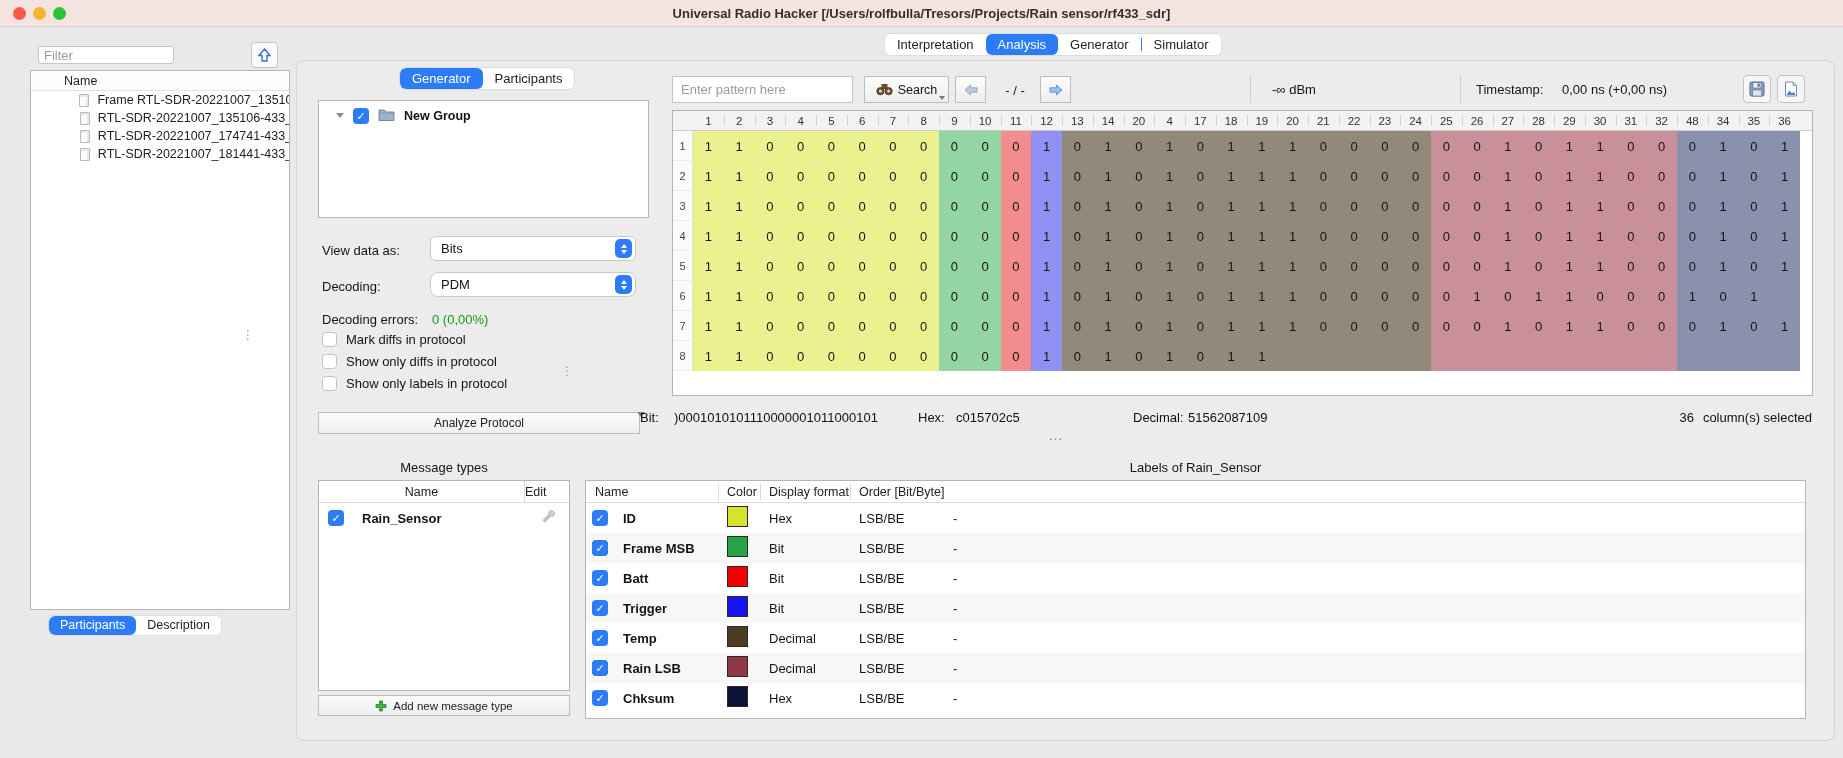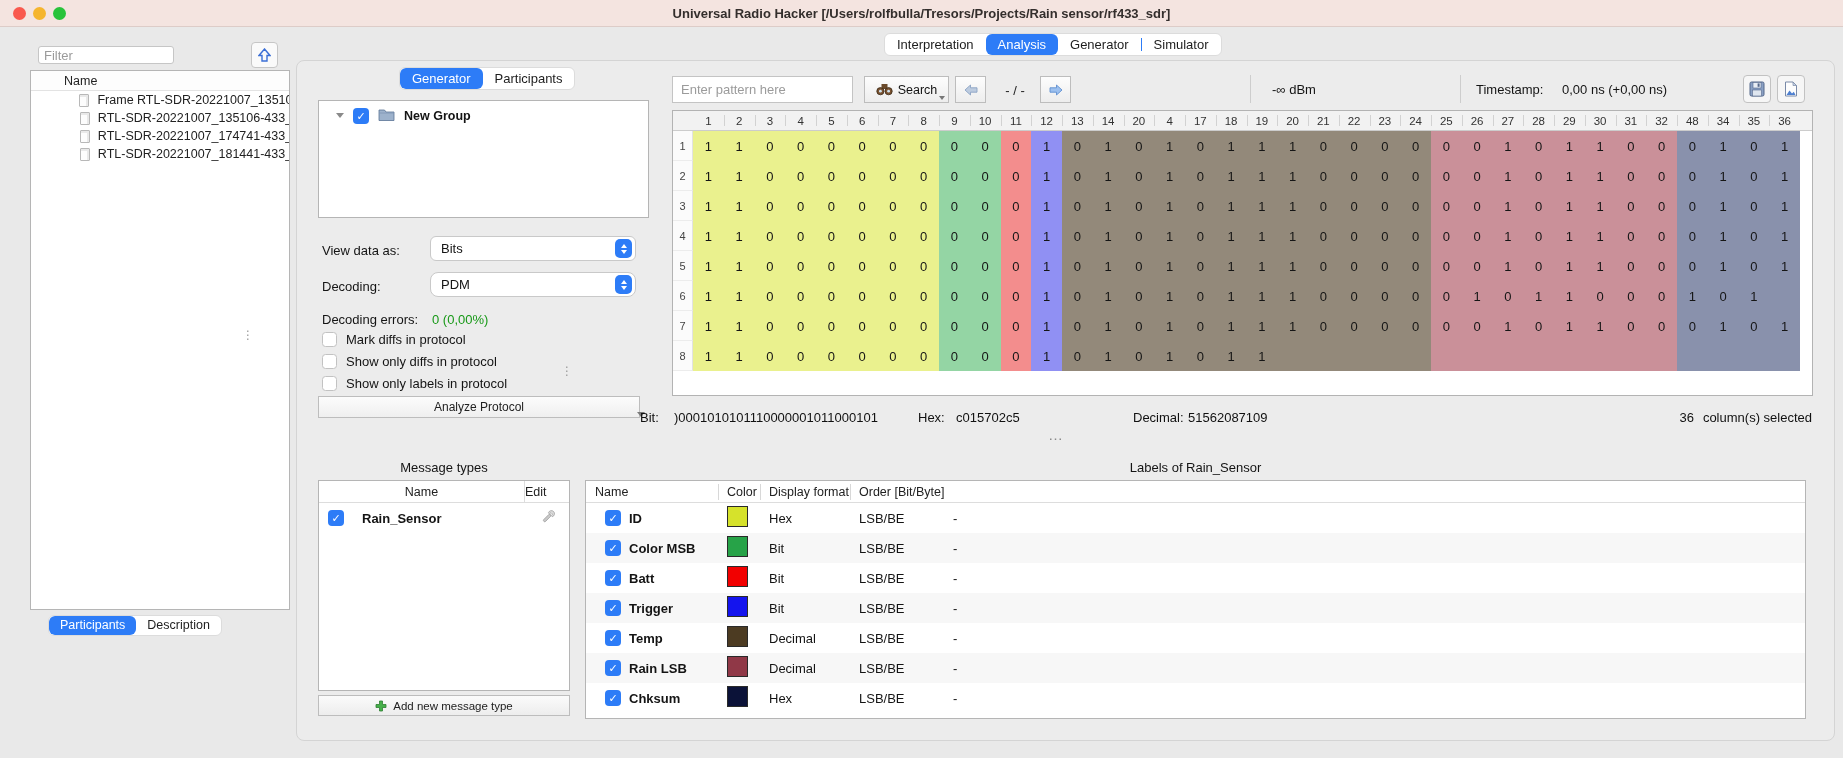--- a/index.html
+++ b/index.html
@@ -82,21 +82,21 @@
   .c1 { top:236px; } .c2 { top:272px;border-radius:8px; }
   .stepper { margin-left:auto; margin-right:3px; width:17px; height:19px; background:#2d7cf7;
     border-radius:5px; display:flex; flex-direction:column; align-items:center;
     justify-content:center; gap:2px; }
   .tri-up { width:0; height:0; border-left:3.5px solid transparent; border-right:3.5px solid transparent;
     border-bottom:4px solid #fff; }
   .tri-dn { width:0; height:0; border-left:3.5px solid transparent; border-right:3.5px solid transparent;
     border-top:4px solid #fff; }
   .opts { position:absolute; left:322px; top:332px; display:flex; flex-direction:column; gap:7px; }
   .opt-row { display:flex; align-items:center; gap:9px; font-size:13px; color:#141414; }
-  .analyze-btn { position:absolute; left:318px; top:396px; width:322px; height:22px;
+  .analyze-btn { position:absolute; left:318px; top:412px; width:322px; height:22px;
     background:linear-gradient(#fcfcfc,#efefef); border:1px solid #bdbdbd; text-align:center;
     line-height:20px; font-size:12px; color:#222; }
   .analyze-chev { position:absolute; left:637px; top:412px; width:0; height:0;
     border-left:4px solid transparent; border-right:4px solid transparent; border-top:5px solid #7a7a7a; }
 
   
   .pattern-input { position:absolute; left:672px; top:76px; width:181px; height:27px;
     border:1px solid #c4c4c4; background:#fff; font-size:13px; padding:0 8px;
     font-family:inherit; color:#333; }
   .pattern-input::placeholder { color:#9b9b9b; }
@@ -168,21 +168,21 @@
   
   .lb-box { position:absolute; left:585px; top:480px; width:1221px; height:239px;
     background:#fff; border:1px solid #b5b5b5; overflow:hidden; }
   .lb-head { display:grid; grid-template-columns:132px 42px 90px 94px 1fr; height:22px;
     border-bottom:1px solid #ddd; font-size:12.5px; color:#222; }
   .lb-hcell { line-height:22px; padding-left:9px; position:relative; white-space:nowrap; }
   .lb-hcell.sep::before { content:""; position:absolute; left:0; top:3px; bottom:3px; width:1px; background:#d8d8d8; }
   .lb-row { display:grid; grid-template-columns:132px 42px 90px 94px 1fr; height:30px;
     align-items:center; font-size:13px; }
   .lb-row.alt { background:#f7f7f7; }
-  .lb-name { display:flex; align-items:center; gap:8px; padding-left:19px; font-weight:bold; }
+  .lb-name { display:flex; align-items:center; gap:15px; padding-left:6px; font-weight:bold; }
   .lb-swatch { width:21px; height:21px; border:1px solid #2a2a2a; }
   .lb-cell { padding-left:9px; }
 </style>
 </head>
 <body>
 
 <div class="titlebar">
   <span class="tl red"></span>
   <span class="tl yellow"></span>
   <span class="tl green"></span>
@@ -732,21 +732,21 @@
           <span>ID</span>
         </span>
         <span class="lb-cell"><span class="lb-swatch" style="background: rgb(214, 226, 43); display: inline-block;"></span></span>
         <span class="lb-cell">Hex</span>
         <span class="lb-cell">LSB/BE</span>
         <span class="lb-cell">-</span>
       </div>
       <div class="lb-row alt">
         <span class="lb-name">
           <span class="cb"></span>
-          <span>Color MSB</span>
+          <span>Frame MSB</span>
         </span>
         <span class="lb-cell"><span class="lb-swatch" style="background: rgb(39, 163, 72); display: inline-block;"></span></span>
         <span class="lb-cell">Bit</span>
         <span class="lb-cell">LSB/BE</span>
         <span class="lb-cell">-</span>
       </div>
       <div class="lb-row">
         <span class="lb-name">
           <span class="cb"></span>
           <span>Batt</span>

